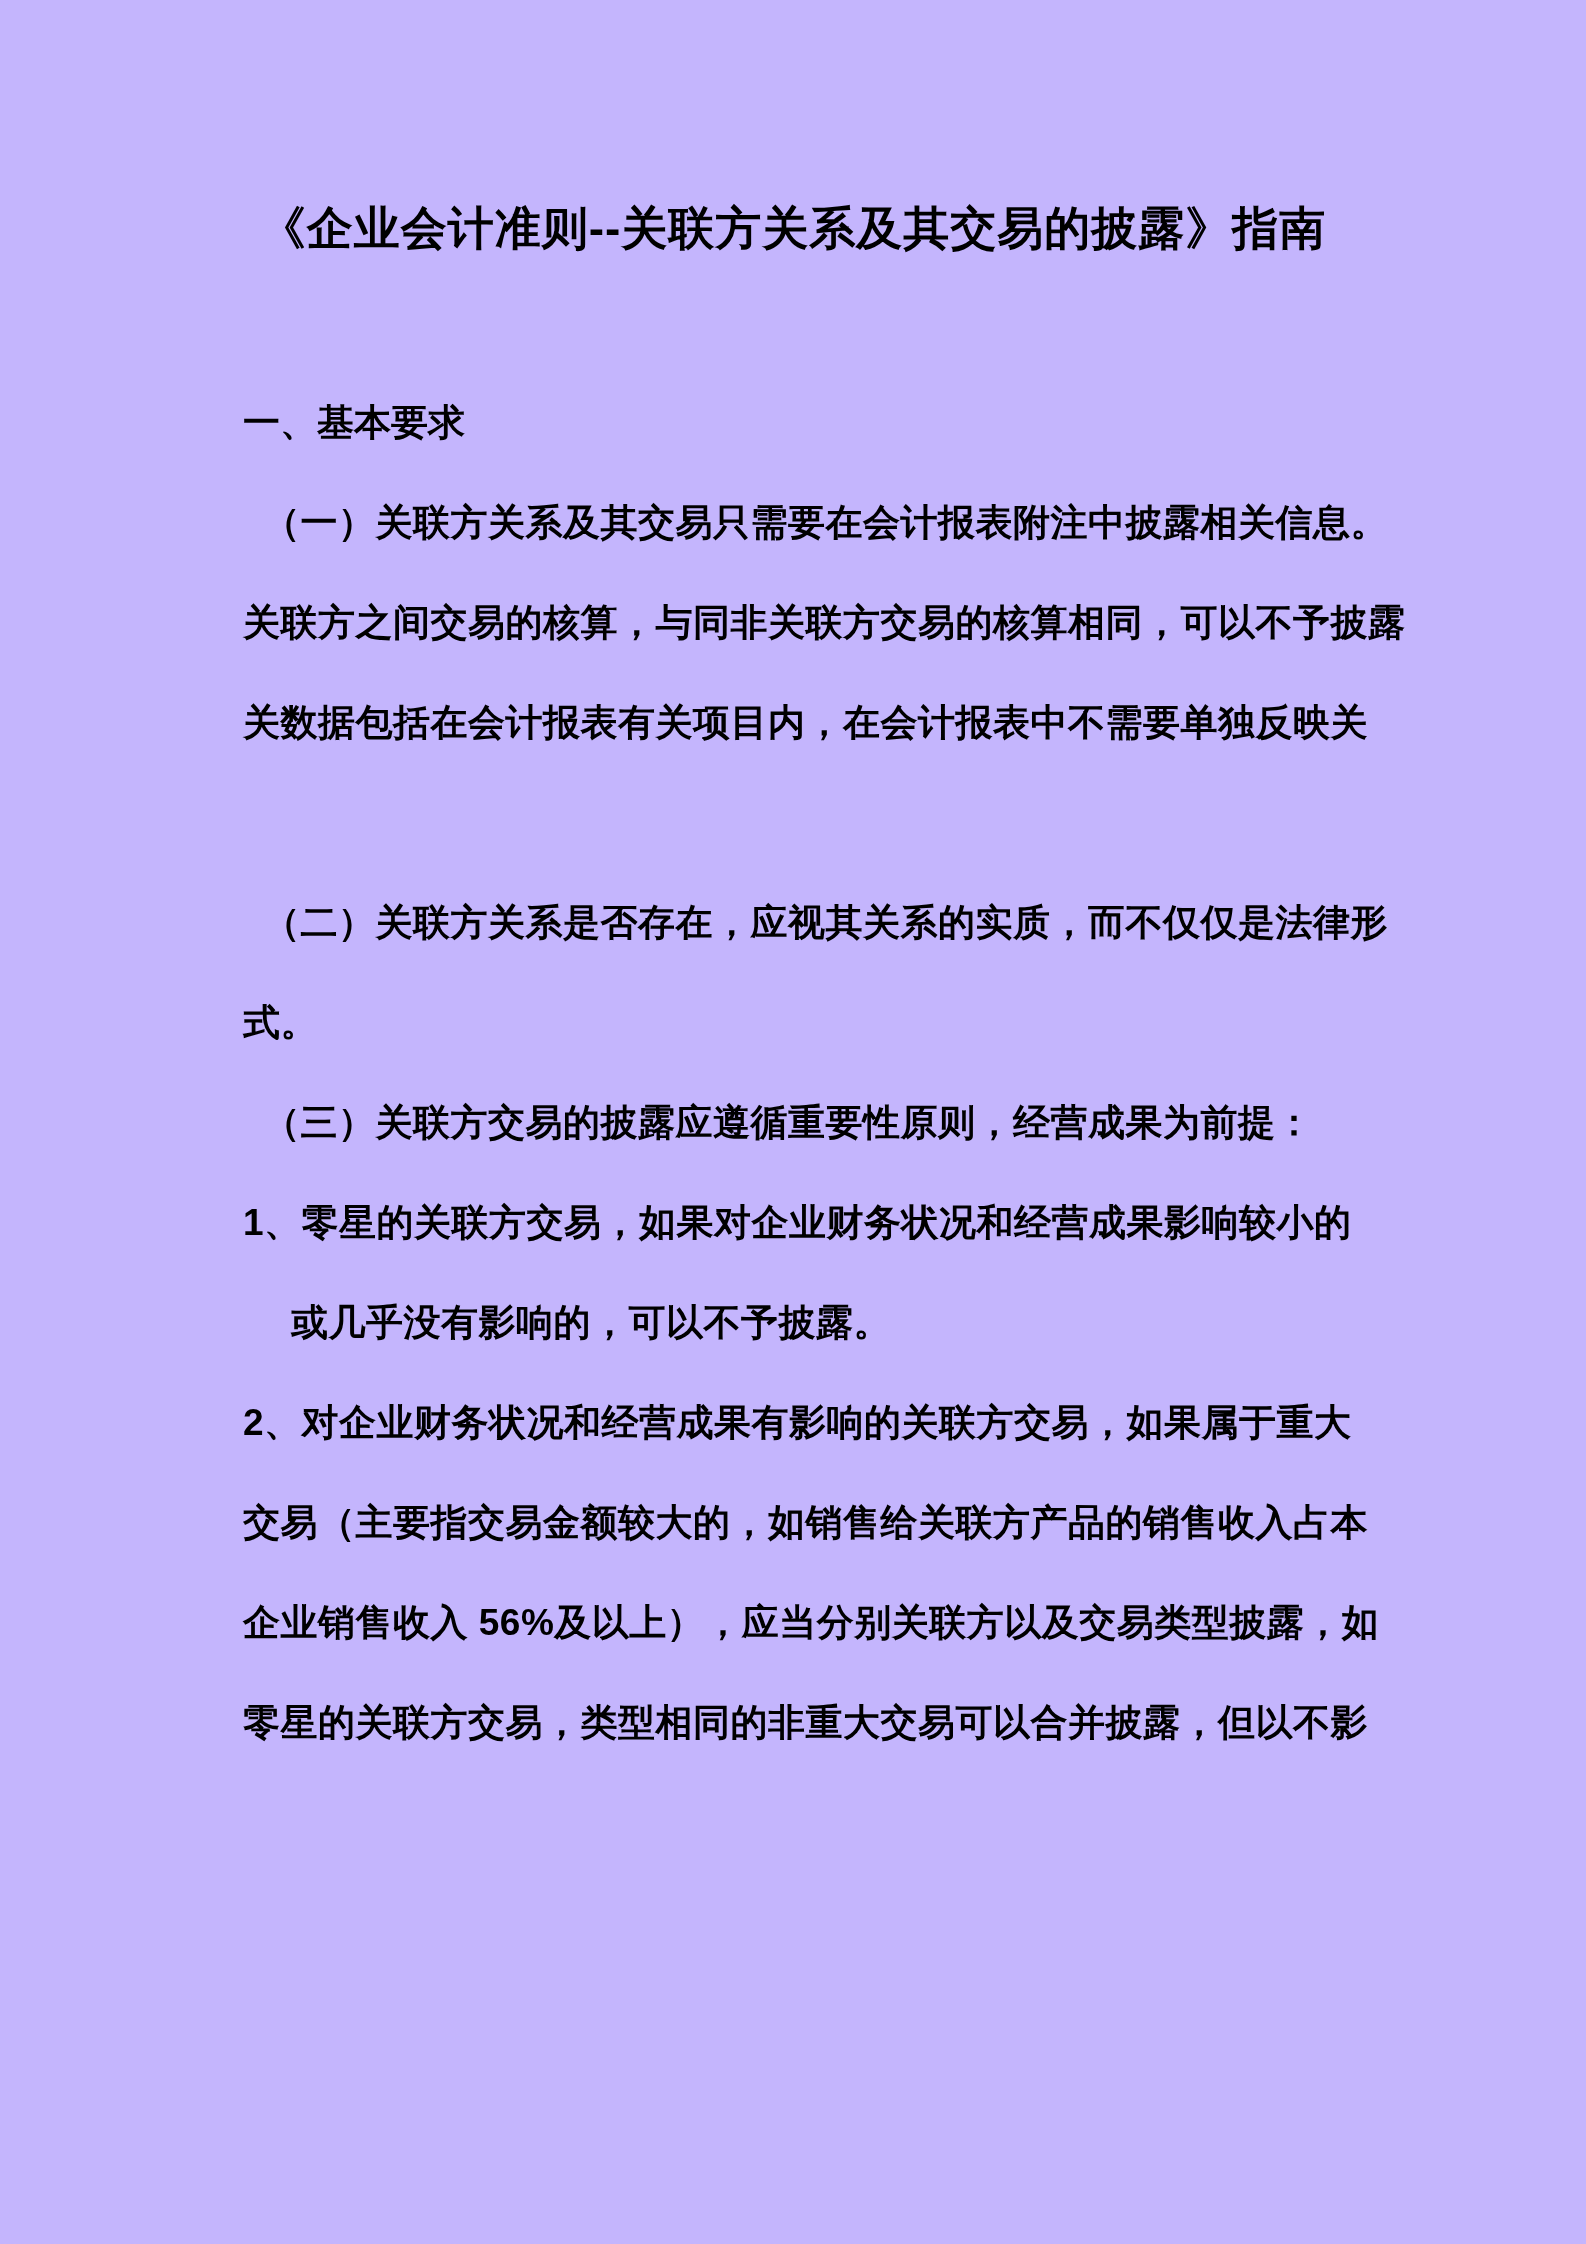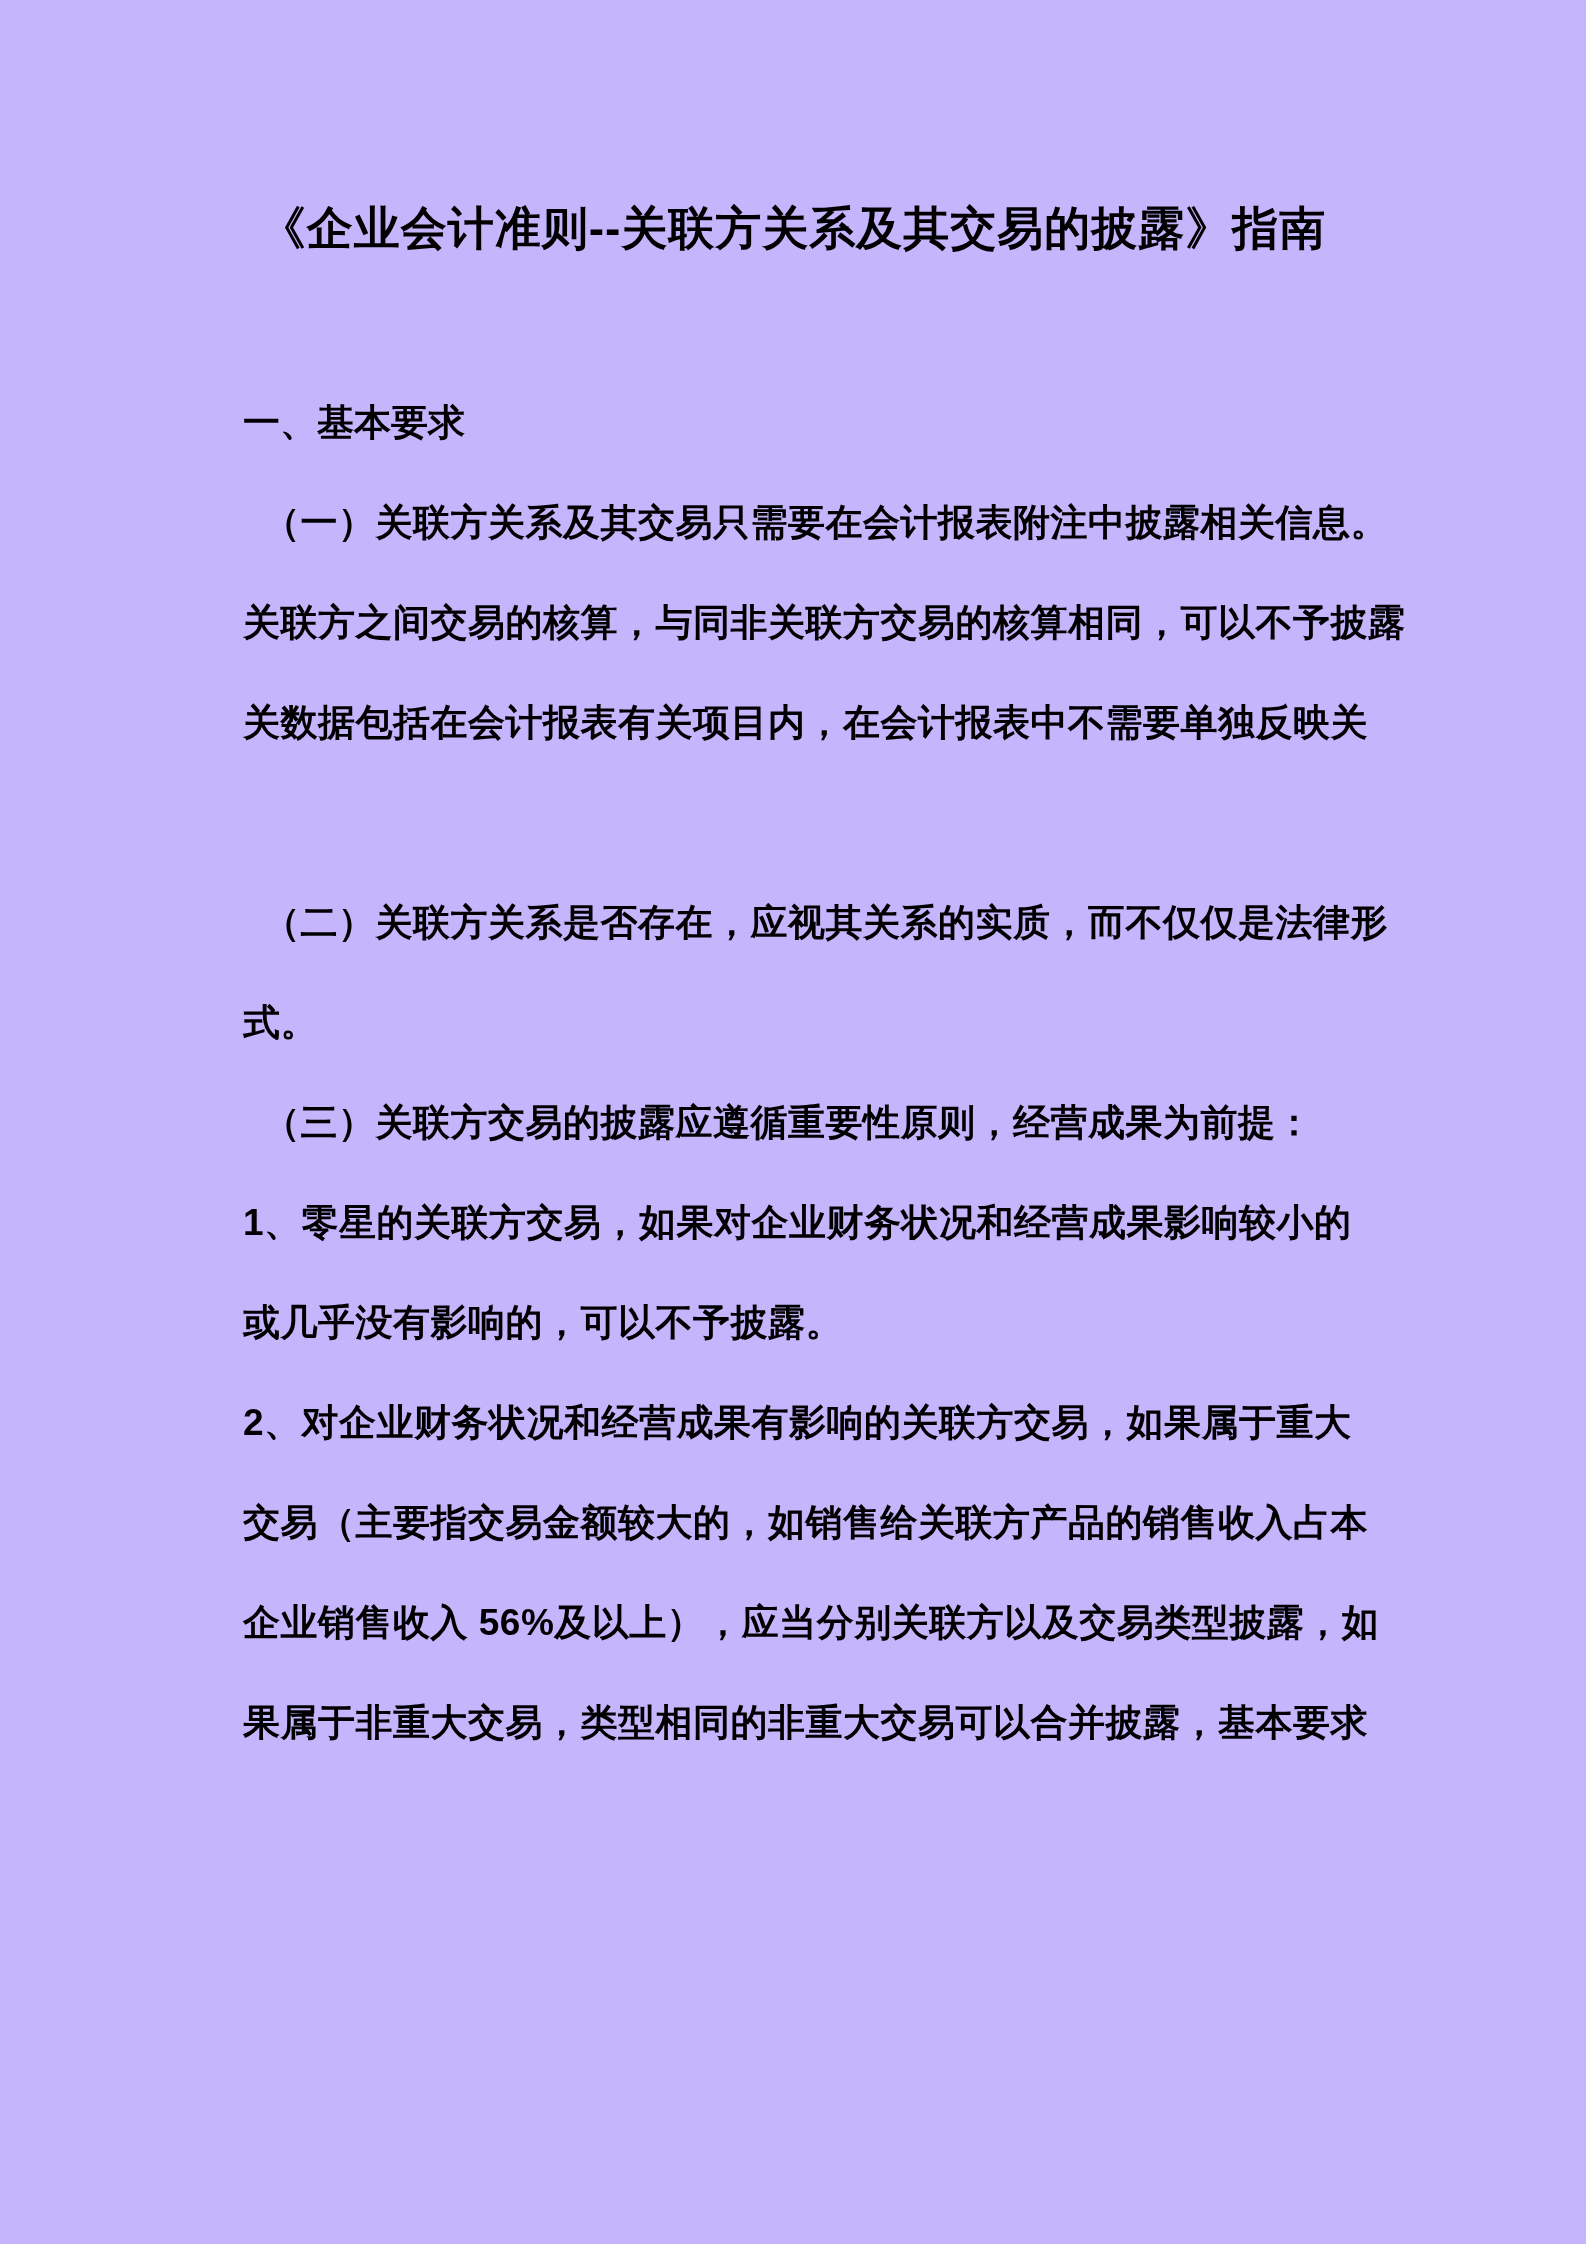--- a/index.html
+++ b/index.html
@@ -48,21 +48,21 @@
   }
   
   .l0  { top: 498px; }
   .l1  { top: 598px; }
   .l2  { top: 698px; }
   .l3  { top: 798px; }
   .l4  { top: 898px; }
   .l5  { top: 998px; }
   .l6  { top: 1098px; }
   .l7  { top: 1198px; }
-  .l8  { top: 1298px; }
+  .l8  { top: 1298px; margin-left: 48px; }
   .l9  { top: 1398px; }
   .l10 { top: 1498px; }
   .l11 { top: 1598px; }
   .l12 { top: 1698px; }
   .l13 { top: 1798px; }
   .l14 { top: 1908px; }
 </style>
 </head>
 <body>
 
@@ -76,15 +76,15 @@
   <div class="body-line l1">关联方之间交易的核算，与同非关联方交易的核算相同，可以不予披露</div>
   <div class="body-line l2">关数据包括在会计报表有关项目内，在会计报表中不需要单独反映关</div>
   <div class="body-line l4 paren-indent">（二）关联方关系是否存在，应视其关系的实质，而不仅仅是法律形</div>
   <div class="body-line l5">式。</div>
   <div class="body-line l6 paren-indent">（三）关联方交易的披露应遵循重要性原则，经营成果为前提：</div>
   <div class="body-line l7">1、零星的关联方交易，如果对企业财务状况和经营成果影响较小的</div>
   <div class="body-line l8">或几乎没有影响的，可以不予披露。</div>
   <div class="body-line l9">2、对企业财务状况和经营成果有影响的关联方交易，如果属于重大</div>
   <div class="body-line l10">交易（主要指交易金额较大的，如销售给关联方产品的销售收入占本</div>
   <div class="body-line l11">企业销售收入 56%及以上），应当分别关联方以及交易类型披露，如</div>
-  <div class="body-line l12">果属于非重大交易，类型相同的非重大交易可以合并披露，基本要求</div>
+  <div class="body-line l12">零星的关联方交易，类型相同的非重大交易可以合并披露，但以不影</div>
 
 </div>
 
 </body></html>

